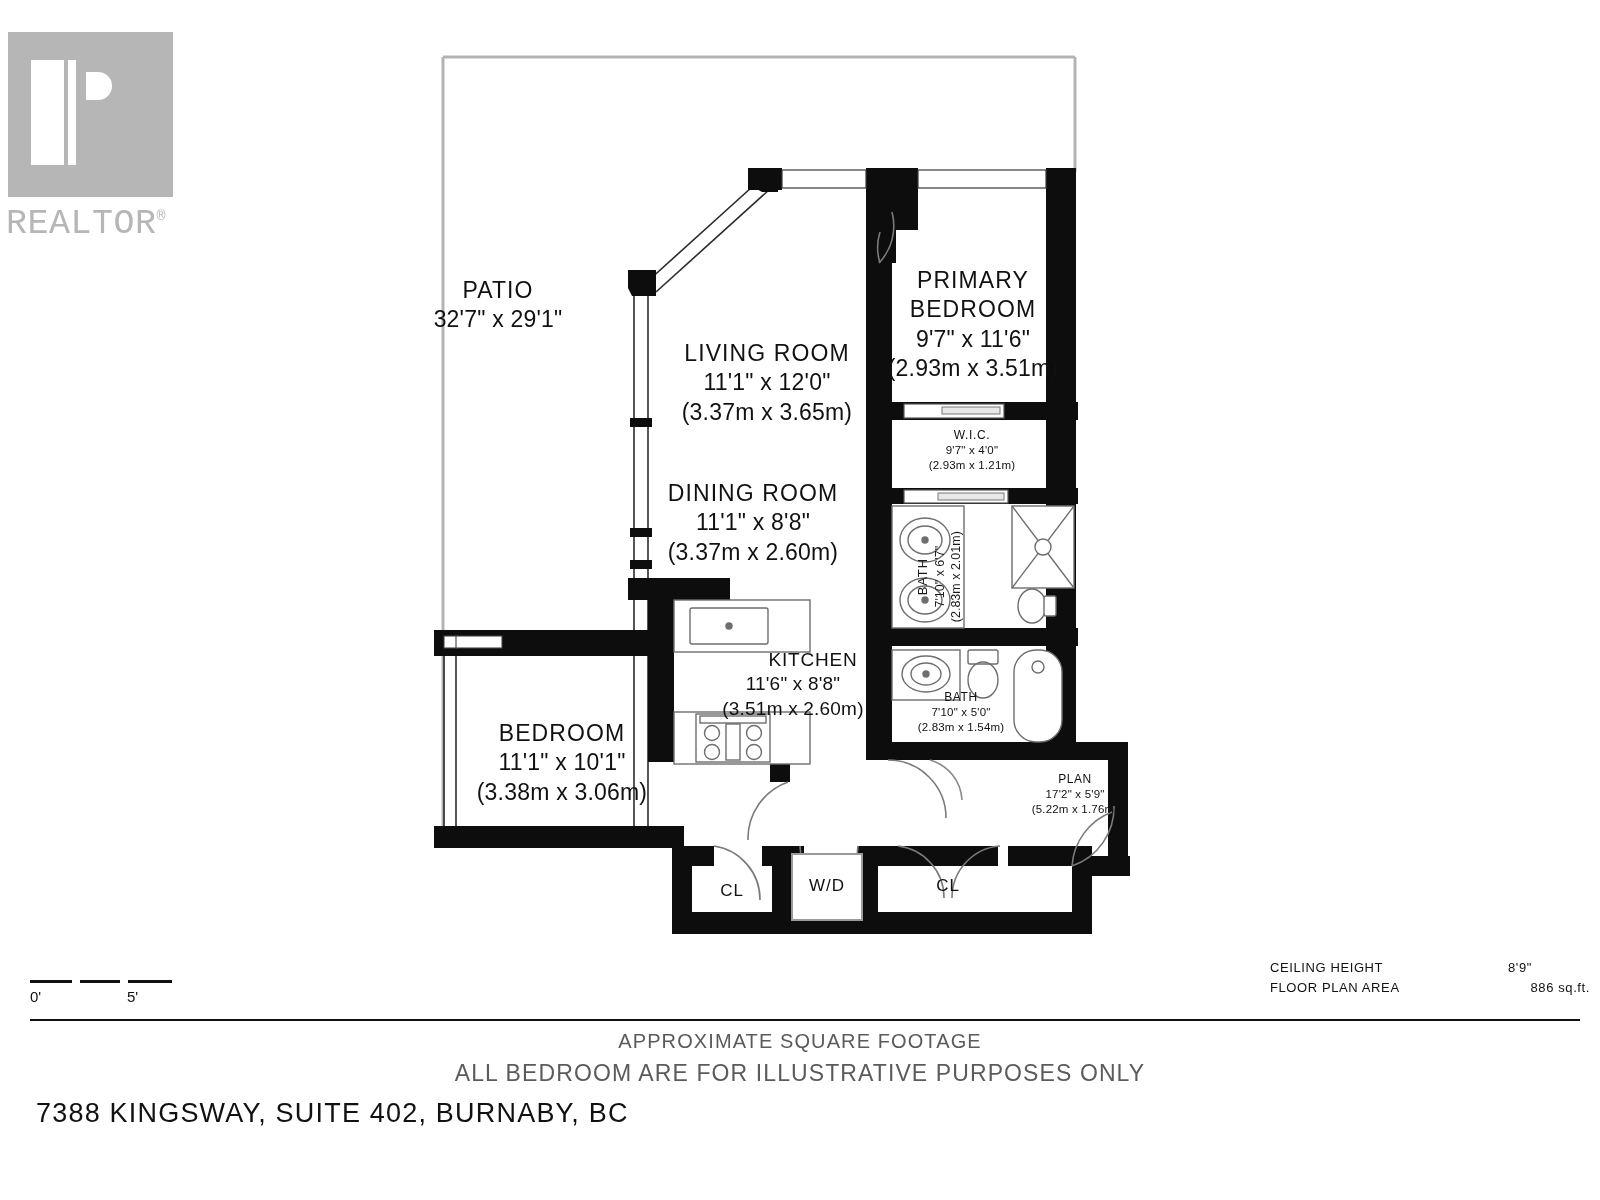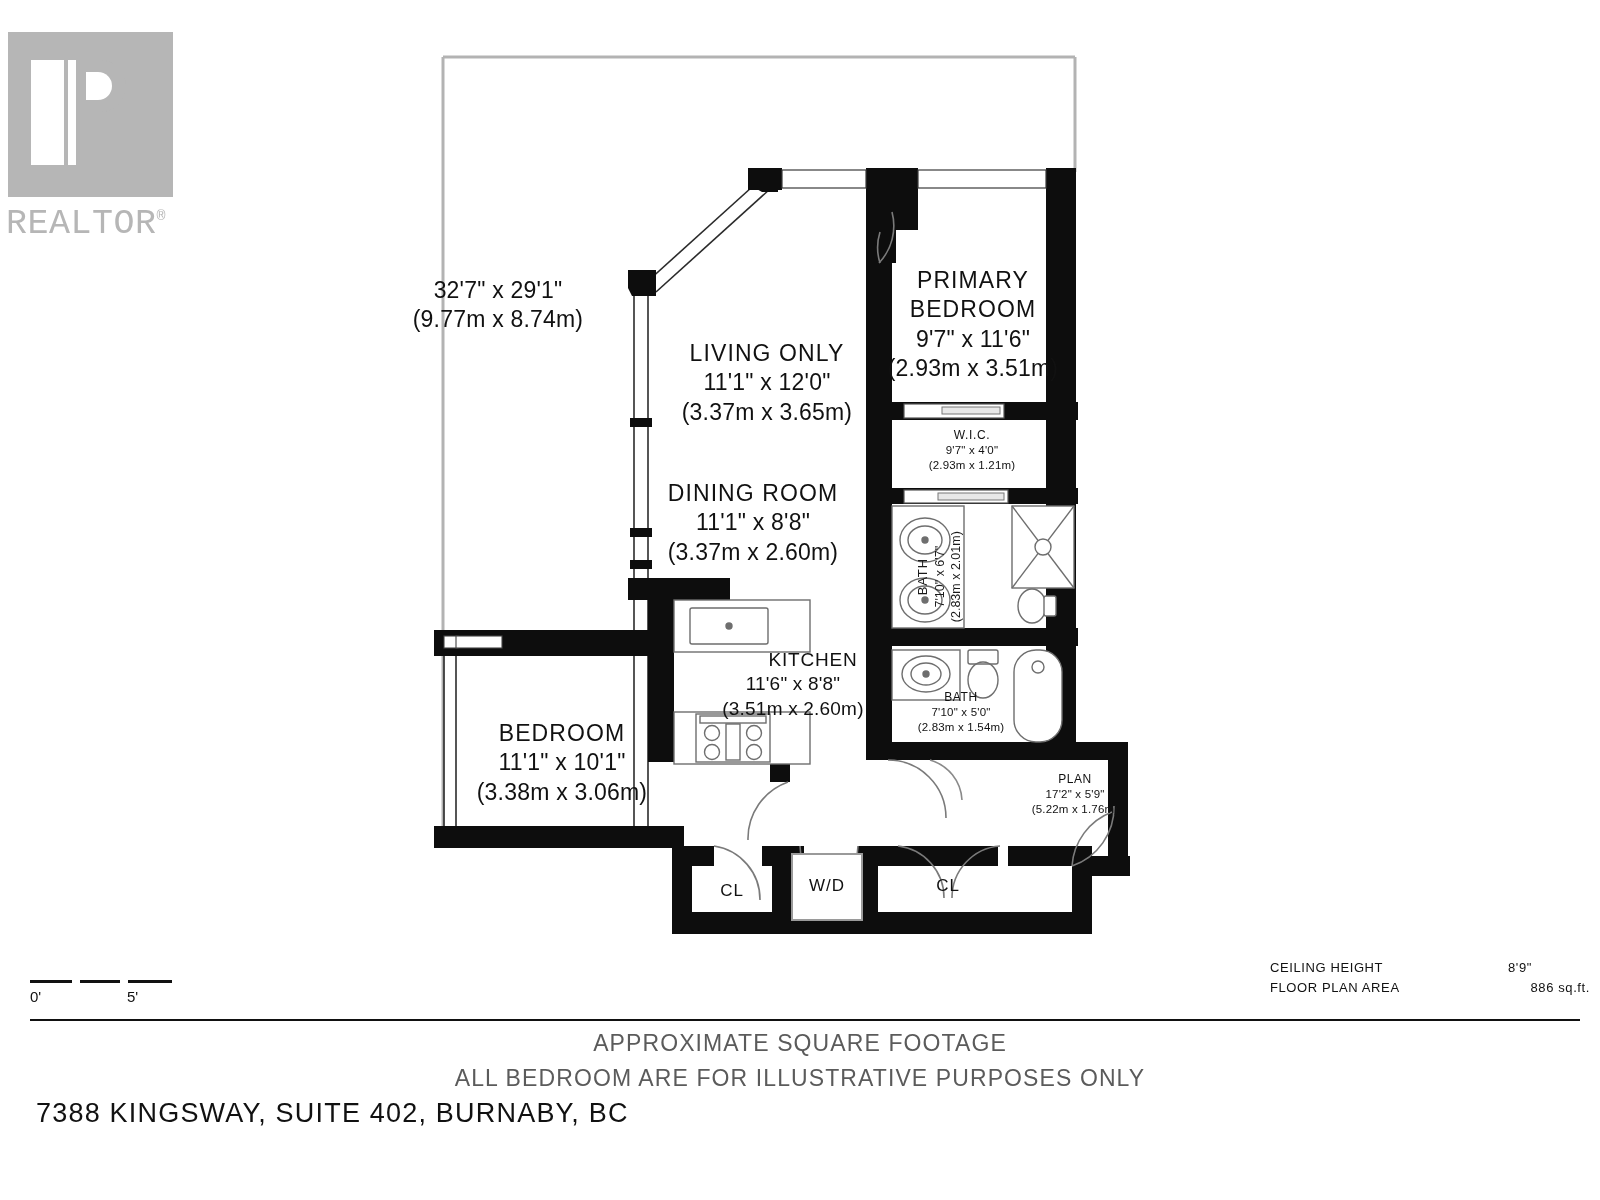--- a/index.html
+++ b/index.html
@@ -147,21 +147,21 @@
   #spec-block .row-ceiling .spec-val { padding-right: 58px; }
   #disclaimer {
     position: absolute;
     left: 0;
     top: 1026px;
     width: 1600px;
     text-align: center;
     color: #5b5b5b;
     letter-spacing: 1.1px;
   }
-  #disclaimer .line1 { font-size: 23px; line-height: 1.5; }
+  #disclaimer .line1 { font-size: 20px; line-height: 1.5; }
   #disclaimer .line2 { font-size: 23px; line-height: 1.5; }
   #address {
     position: absolute;
     left: 36px;
     top: 1098px;
     font-size: 27px;
     letter-spacing: 1.2px;
     color: #111111;
     white-space: nowrap;
   }
@@ -376,26 +376,26 @@
       <circle cx="1038" cy="667" r="6"></circle>
     </g>
 
     <g>
       <rect x="792" y="854" width="70" height="66" fill="#ffffff" stroke="#9a9a9a" stroke-width="2"></rect>
     </g>
 
   </svg>
 
   <div class="room-label" style="left:348px; top:276px; width:300px;">
+    <span class="rname">PATIO</span>
     <span class="rdim">32'7" x 29'1"</span>
-    <span class="rdim">(9.77m x 8.74m)</span>
   </div>
 
   <div class="room-label" style="left:614px; top:339px; width:306px;">
-    <span class="rname">LIVING ONLY</span>
+    <span class="rname">LIVING ROOM</span>
     <span class="rdim">11'1" x 12'0"</span>
     <span class="rdim">(3.37m x 3.65m)</span>
   </div>
 
   <div class="room-label" style="left:600px; top:479px; width:306px;">
     <span class="rname">DINING  ROOM</span>
     <span class="rdim">11'1" x 8'8"</span>
     <span class="rdim">(3.37m x 2.60m)</span>
   </div>
 

